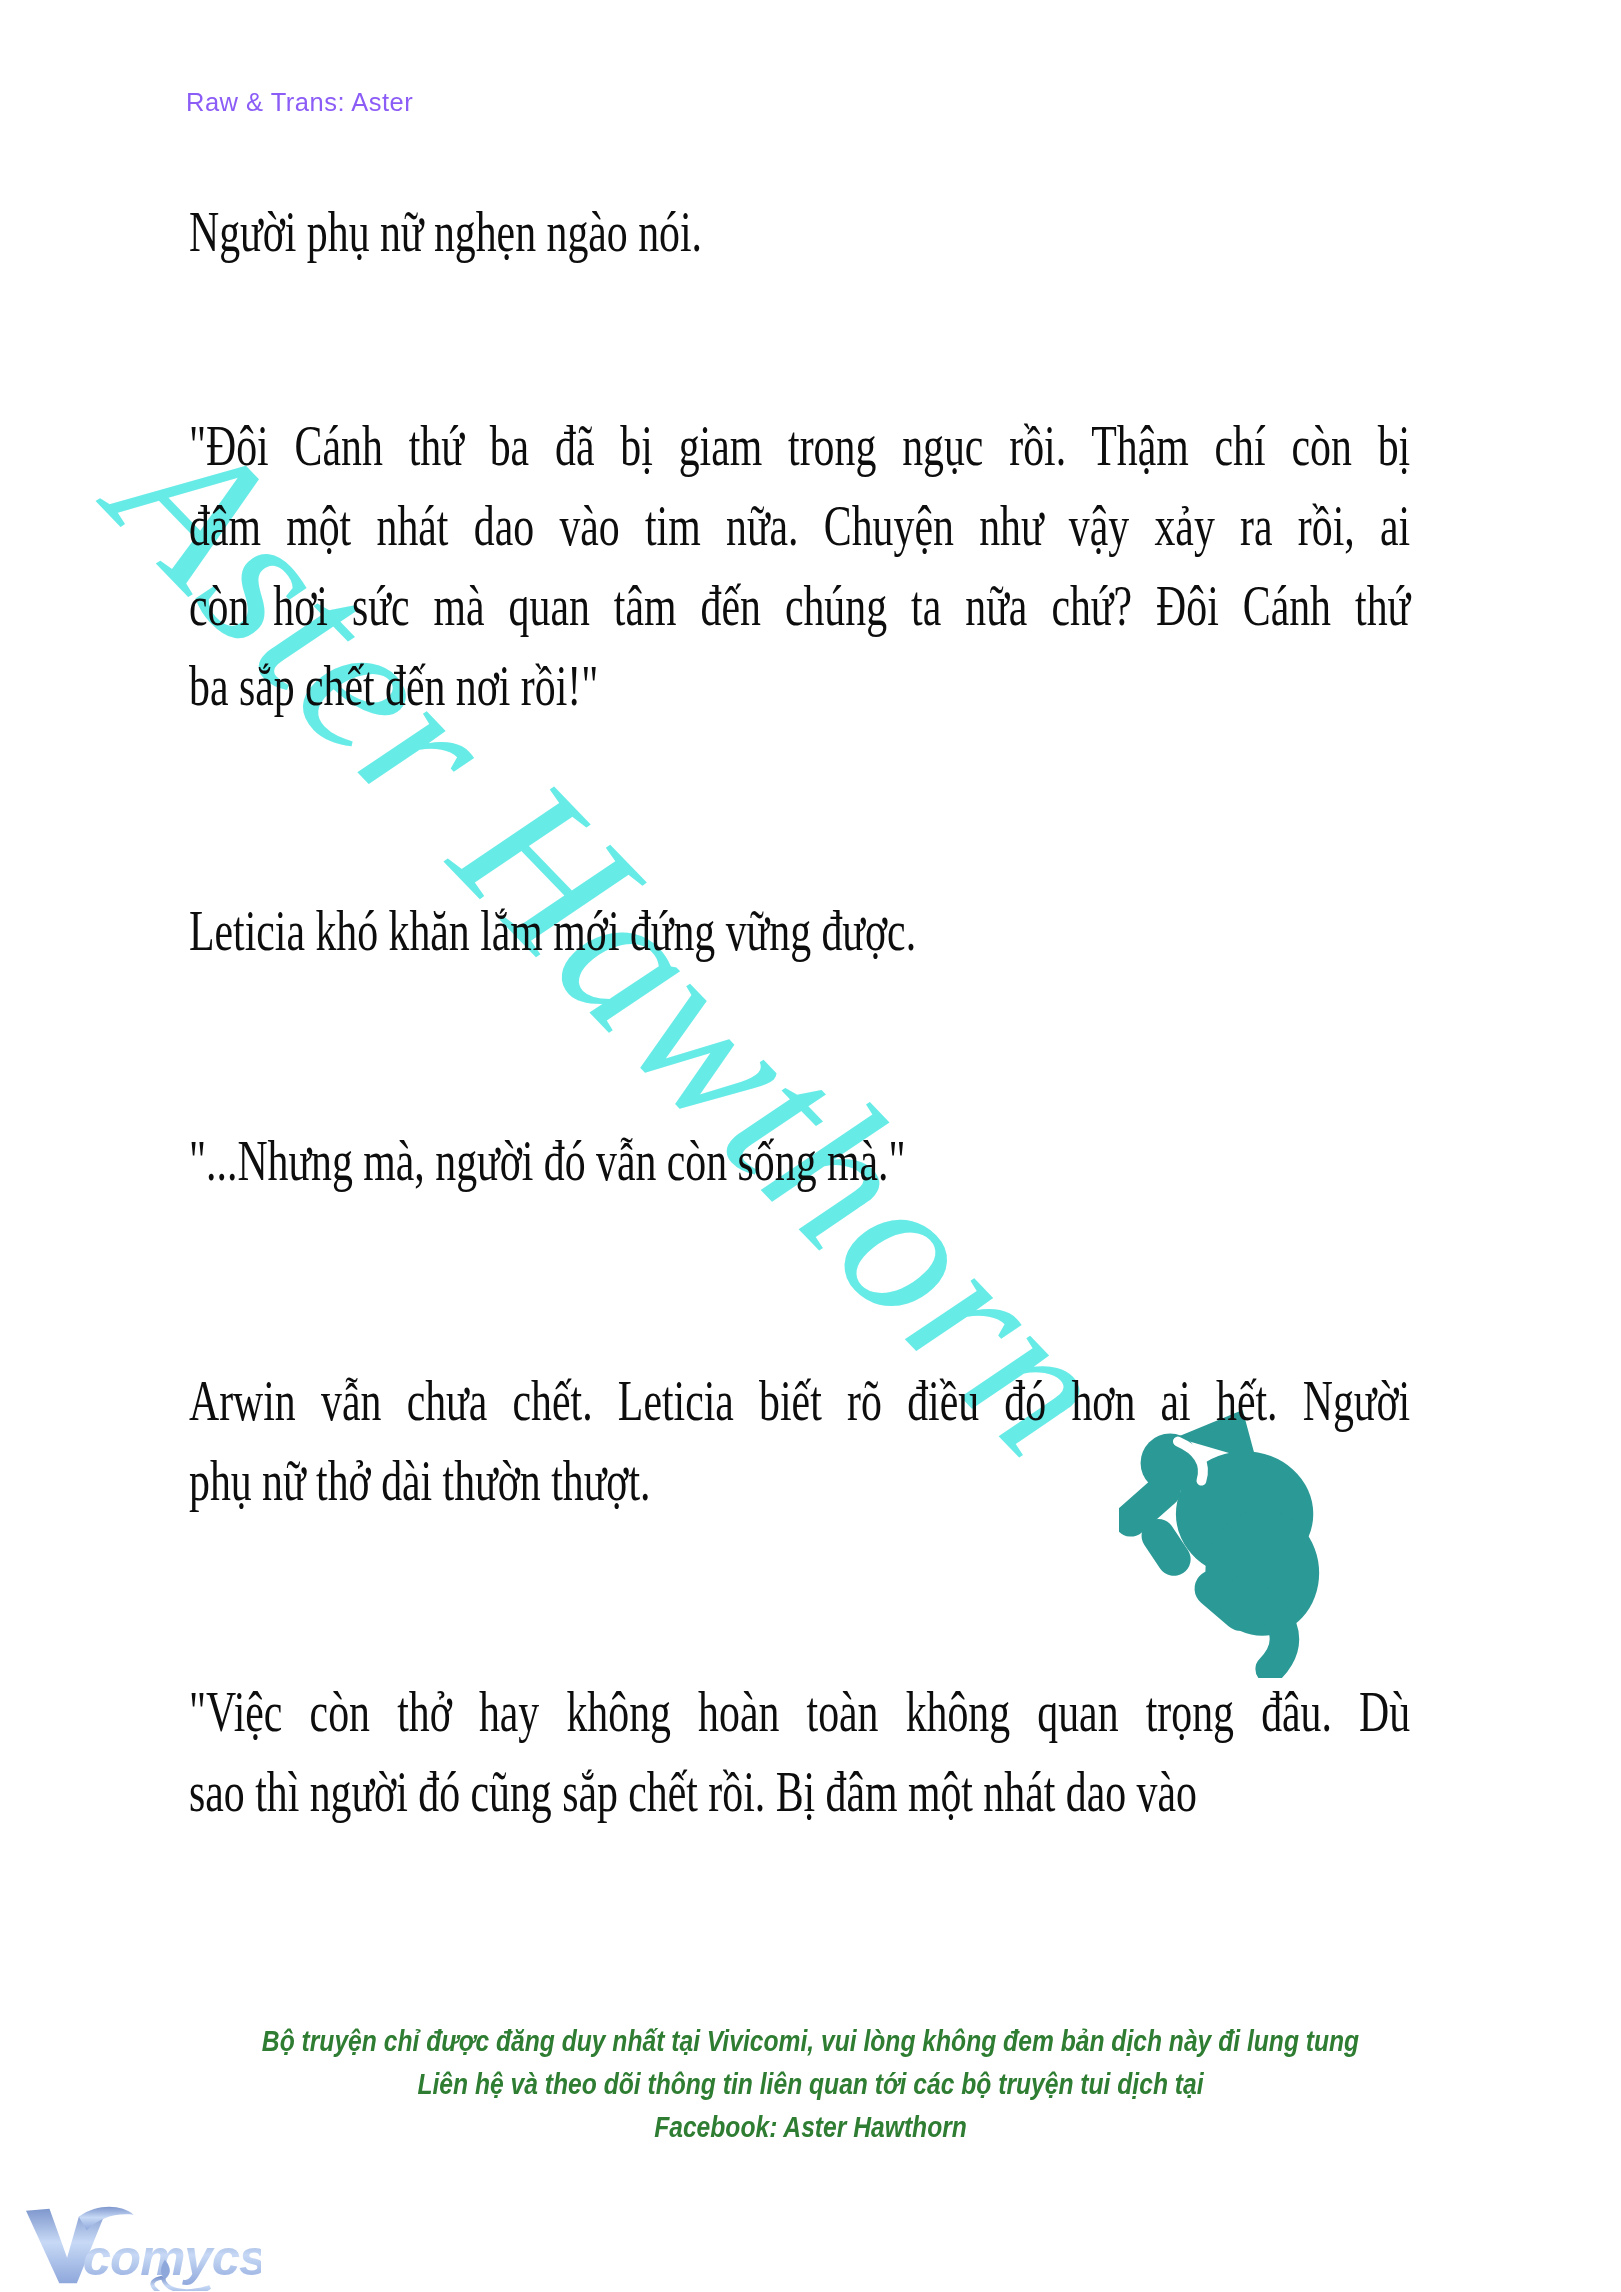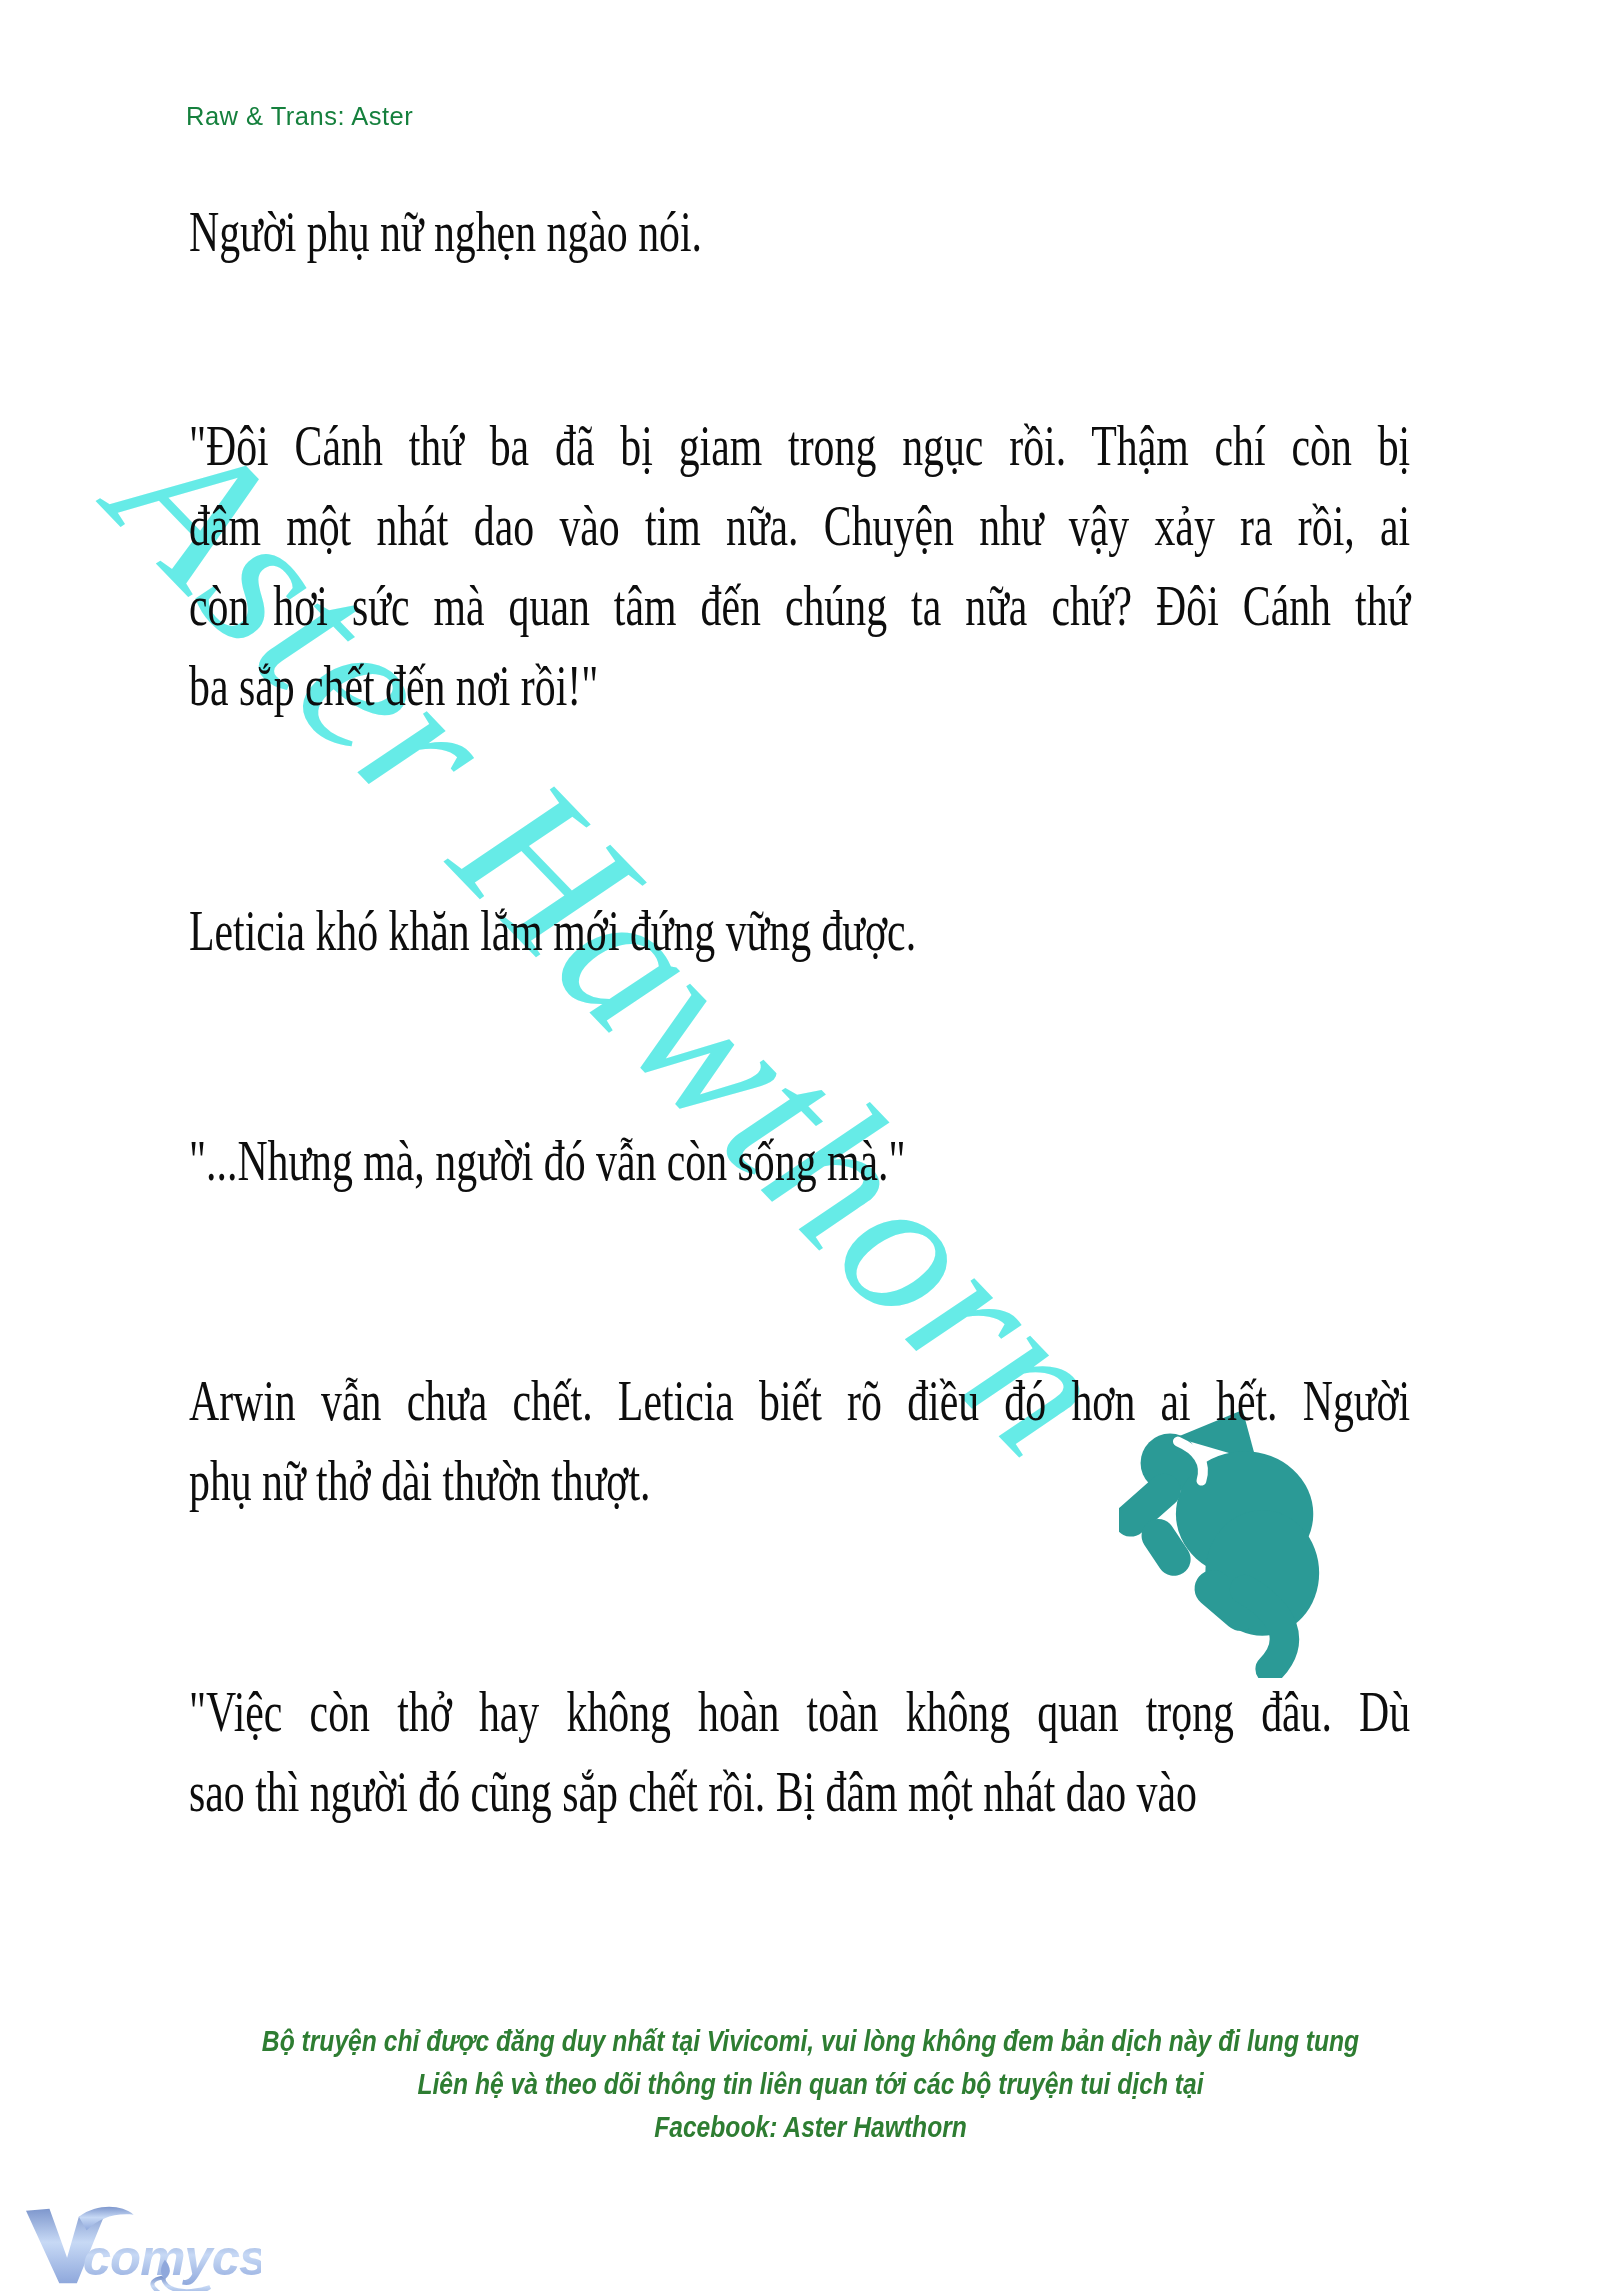--- a/index.html
+++ b/index.html
@@ -3,23 +3,23 @@
 <meta charset="utf-8">
 <style>
   html,body { margin:0; padding:0; background:#ffffff; }
   .page {
     position:relative; width:1621px; height:2293px;
     background:#ffffff; overflow:hidden;
     font-family:"Liberation Serif", serif; color:#111;
   }
   
   .header-credit {
-    position:absolute; left:186px; top:102px; z-index:3;
+    position:absolute; left:186px; top:88px; z-index:3;
     font-family:"Liberation Sans", sans-serif;
-    font-size:25.5px; color:#15803d; letter-spacing:0.5px;
+    font-size:25.5px; color:#8b5cf6; letter-spacing:0.5px;
   }
   
   .watermark {
     position:absolute; left:235px; top:382px; z-index:1;
     font-family:"Liberation Serif", serif; font-style:italic;
     font-size:201px; letter-spacing:2.9px; white-space:nowrap;
     color:#66ebe7;
     transform:rotate(46deg); transform-origin:0 0;
   }
   

